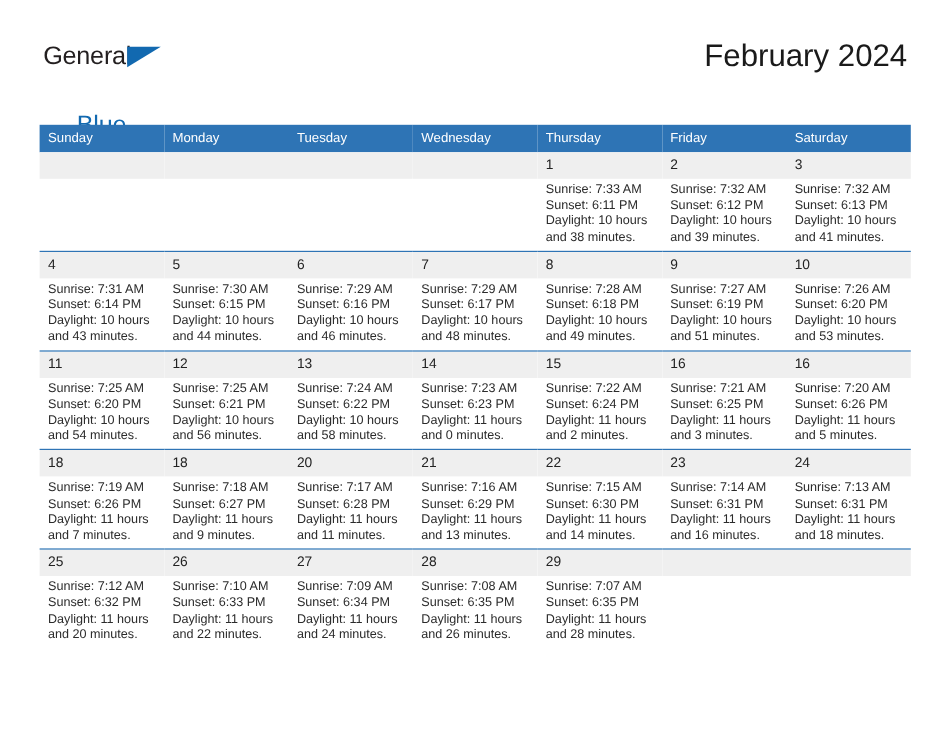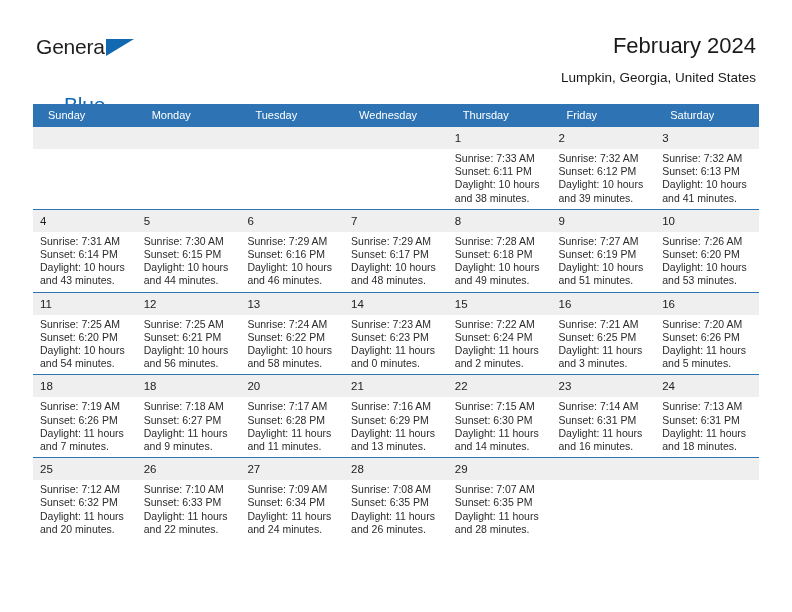--- a/index.html
+++ b/index.html
@@ -68,21 +68,21 @@
     margin-top: 39px;
   }
 
   .title-block {
     position: absolute;
     right: 36px;
     top: 30px;
     text-align: right;
   }
   .cal-title {
-    font-size: 22px;
+    font-size: 26px;
     color: #1a1a1a;
     line-height: 32px;
     white-space: nowrap;
   }
   .cal-subtitle {
     margin-top: 7px;
     font-size: 13.5px;
     color: #1a1a1a;
     line-height: 17px;
     white-space: nowrap;
@@ -97,21 +97,21 @@
     border-collapse: collapse;
     table-layout: fixed;
   }
 
   .calendar th {
     background: #2e74b5;
     color: #ffffff;
     font-size: 11px;
     font-weight: normal;
     text-align: left;
-    padding: 5px 0 5px 15px;
+    padding: 5px 0 5px 7px;
     height: 11px;
     line-height: 13px;
     border: none;
   }
 
   .calendar td {
     vertical-align: top;
     padding: 0;
     border: none;
     border-top: 1.5px solid #2e74b5;
@@ -152,21 +152,20 @@
   <div class="header">
 
     <div class="logo">
       <span class="logo-general">General</span>
       <span class="logo-triangle"></span>
       <span class="logo-blue">Blue</span>
     </div>
 
     <div class="title-block">
       <div class="cal-title">February 2024</div>
-      <div class="cal-subtitle">Lumpkin, Georgia, United States</div>
     </div>
 
   </div>
 
   <table class="calendar">
     <thead>
       <tr>
         <th>Sunday</th>
         <th>Monday</th>
         <th>Tuesday</th>

